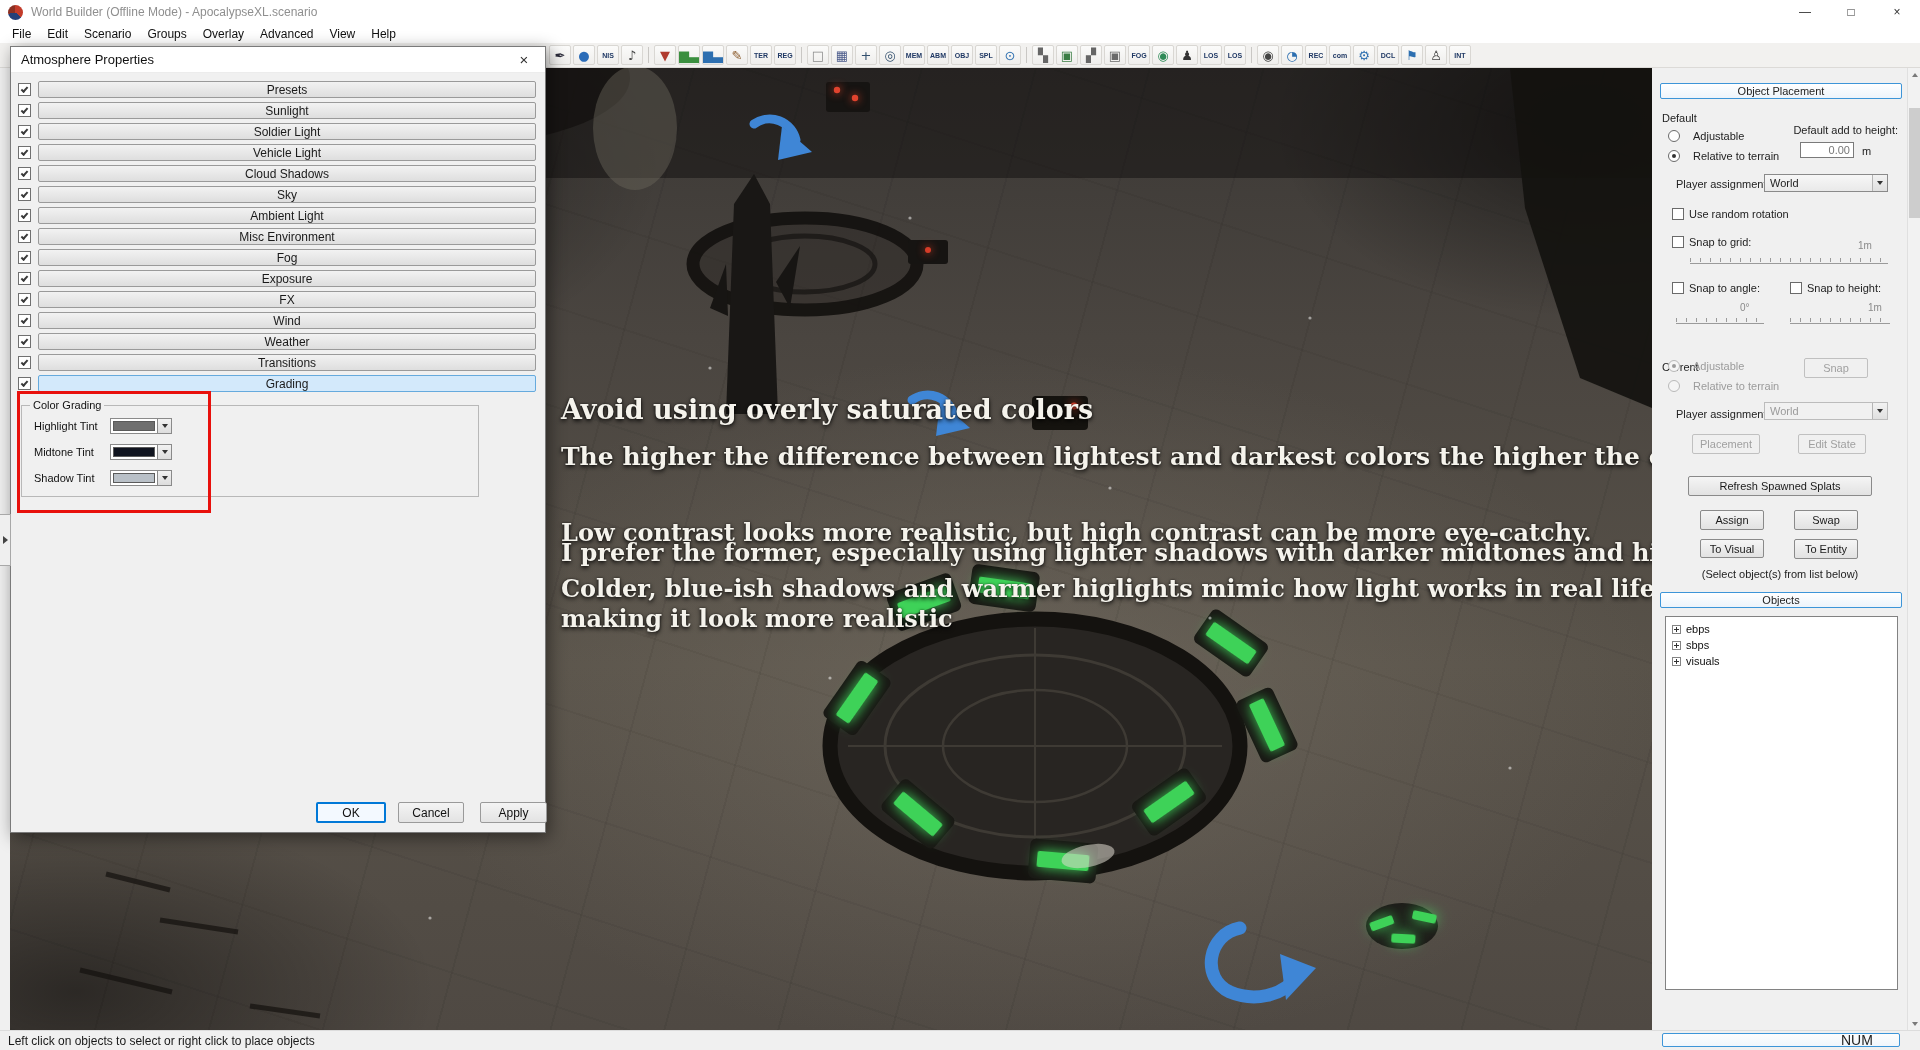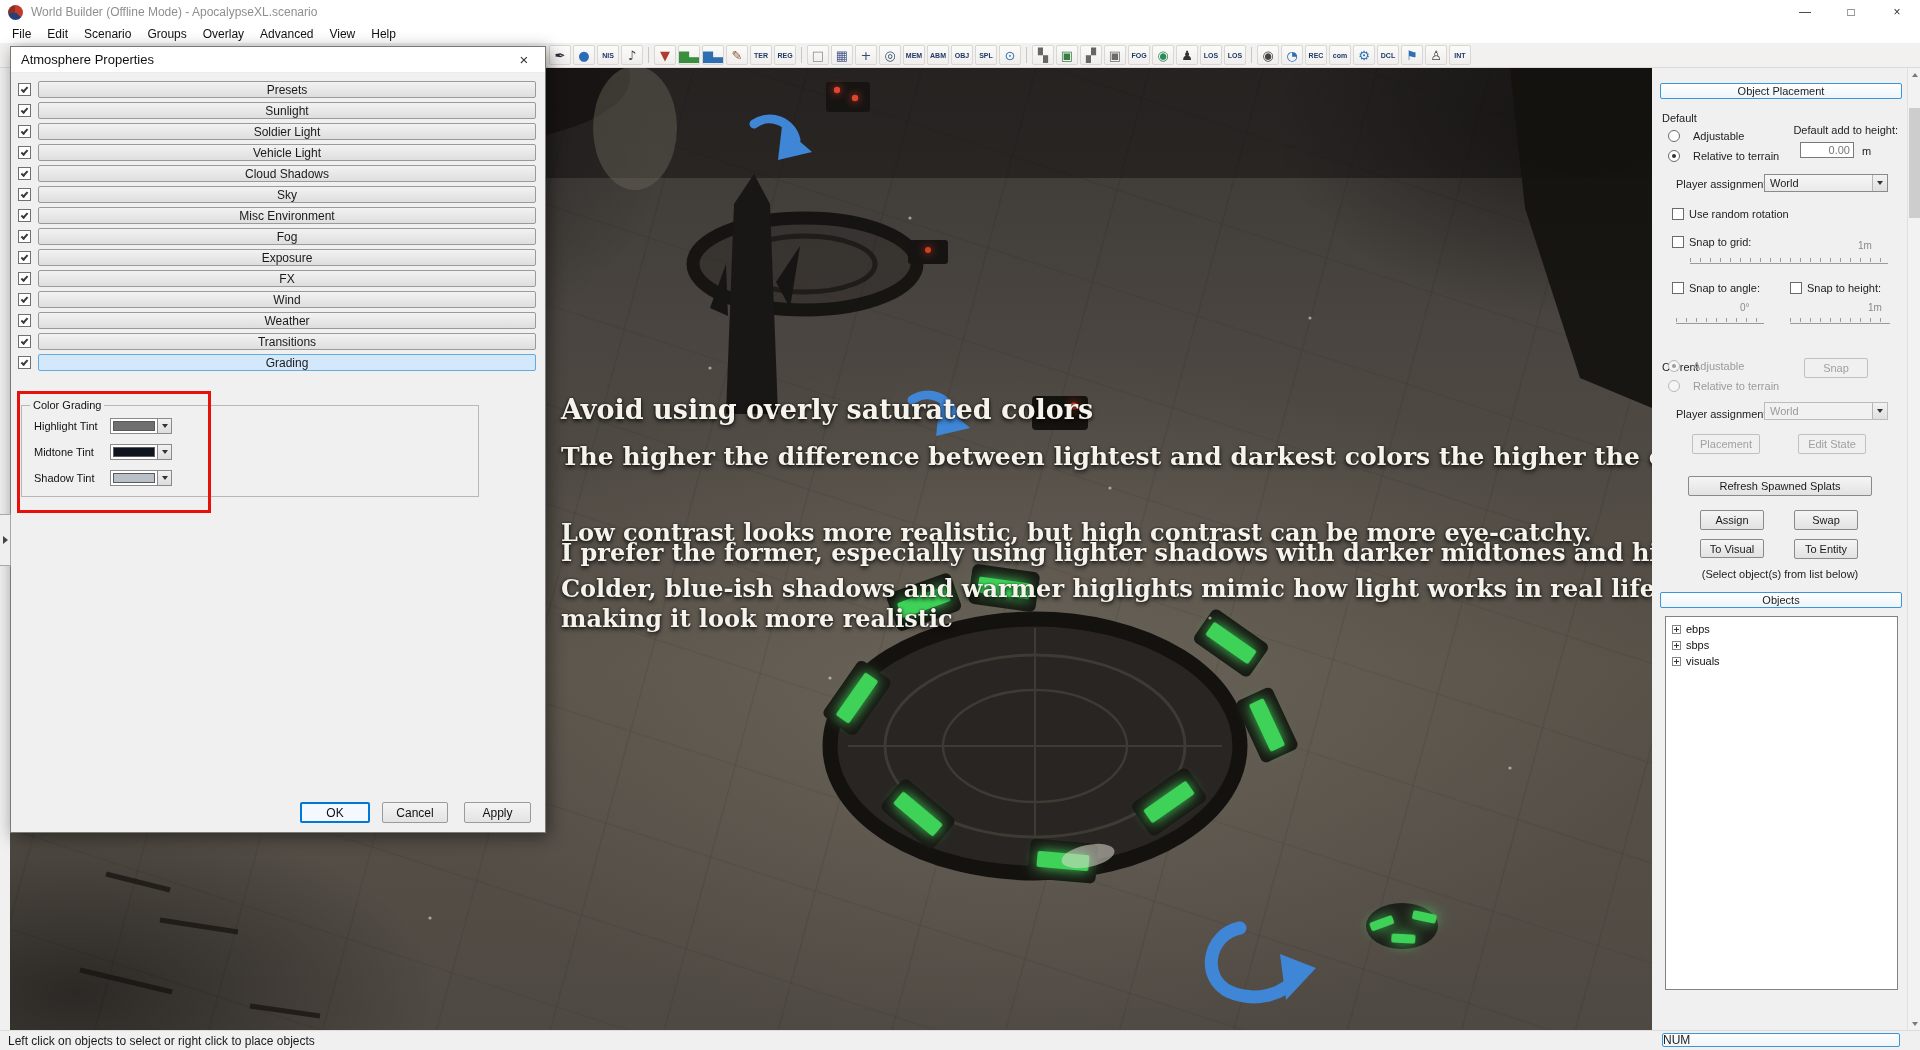--- a/index.html
+++ b/index.html
@@ -79,21 +79,21 @@
   .cg-combo { width:62px; height:16px; border:1px solid #8a8a8a; background:#fff; display:flex; }
   .cg-swatch { flex:1; margin:2px; border:1px solid #5a5a5a; }
   .cg-arrowbox { width:14px; border-left:1px solid #8a8a8a; background:linear-gradient(#f2f2f2,#ddd); display:flex; align-items:center; justify-content:center; }
   .tri { width:0; height:0; border-left:3.5px solid transparent; border-right:3.5px solid transparent; border-top:4px solid #333; }
   .red-annotation { position:absolute; left:6px; top:344px; width:194px; height:122px; border:3px solid var(--annotation-red,#e8100c); }
   .btn { position:absolute; height:21px; display:flex; align-items:center; justify-content:center; font-size:12px; color:#111;
     background:linear-gradient(#f4f4f4,#e3e3e3); border:1px solid #9a9a9a; border-radius:2px; }
   .btn.ok { left:289px; width:70px; border:2px solid var(--selection-blue,#0078d7); background:#f3f9ff; }
   .btn.cancel { left:371px; width:66px; }
   .btn.apply { left:453px; width:67px; }
-  .dlg-buttons { position:absolute; left:0; top:755px; width:536px; height:21px; }
+  .dlg-buttons { position:absolute; left:16px; top:755px; width:536px; height:21px; }
 
   
   .rp { position:absolute; left:1652px; top:68px; width:268px; height:962px; background:#f0f0f0; z-index:5; font-size:11px; color:#222; }
   .rp-header { position:absolute; border:1px solid var(--panel-header-blue,#3d95d8); border-radius:2px;
     background:linear-gradient(#ffffff,#edf4fb); display:flex; align-items:center; justify-content:center; font-size:11px; color:#222; }
   .hdr-top { left:8px; top:15px; width:242px; height:16px; }
   .hdr-objects { left:8px; top:524px; width:242px; height:16px; }
   .rp-label { position:absolute; font-size:11px; color:#222; }
   .radio { display:flex; align-items:center; gap:13px; position:absolute; font-size:11px; color:#222; }
   .rb { width:12px; height:12px; border:1px solid #6a6a6a; border-radius:50%; background:#fff; position:relative; flex:none; }
@@ -127,21 +127,21 @@
   .sb-up { top:0; } .sb-down { bottom:0; }
   .sb-tri-up { width:0; height:0; border-left:3.5px solid transparent; border-right:3.5px solid transparent; border-bottom:4px solid #7a7a7a; }
   .sb-tri-down { width:0; height:0; border-left:3.5px solid transparent; border-right:3.5px solid transparent; border-top:4px solid #7a7a7a; }
   .sb-thumb { position:absolute; left:1px; width:11px; top:40px; height:110px; background:#cdcdcd; }
 
   
   .statusbar { position:absolute; left:0; top:1030px; width:1920px; height:20px; background:#f0f0f0; border-top:1px solid #dcdcdc;
     display:flex; align-items:center; font-size:12px; color:#1a1a1a; padding-left:8px; z-index:6; }
   .blue-strip { position:absolute; left:1662px; top:1033px; width:238px; height:14px; border:1px solid var(--panel-header-blue,#3d95d8);
     border-radius:2px; background:linear-gradient(#fdfdfd,#f0f6fc); z-index:7; display:flex; align-items:center; }
-  .num { font-size:12px; color:#222; }
+  .num { margin-left:178px; font-size:14px; color:#222; }
 </style>
 </head>
 <body>
 
 <div class="app">
 
   <div class="titlebar">
     <span class="app-icon"></span>
     <span class="title">World Builder (Offline Mode) - ApocalypseXL.scenario</span>
     <div class="win-controls">
@@ -503,20 +503,28 @@
 
         <div class="ap-row">
           <span class="cbx">
             <span class="check"></span>
           </span>
           <div class="sec-bar">
             <span>Sky</span>
           </div>
         </div>
 
+        <div class="ap-row">
+          <span class="cbx">
+            <span class="check"></span>
+          </span>
+          <div class="sec-bar">
+            <span>Ambient Light</span>
+          </div>
+        </div>
 
         <div class="ap-row">
           <span class="cbx">
             <span class="check"></span>
           </span>
           <div class="sec-bar">
             <span>Misc Environment</span>
           </div>
         </div>
 

